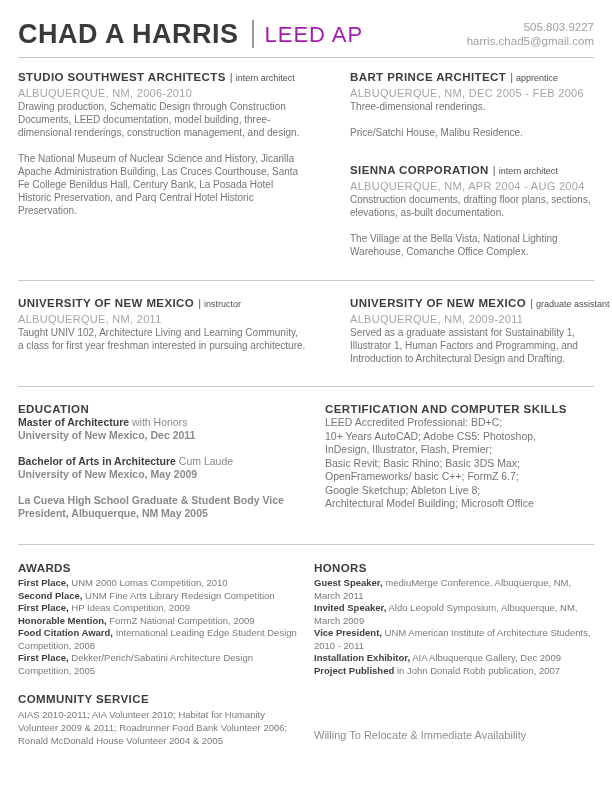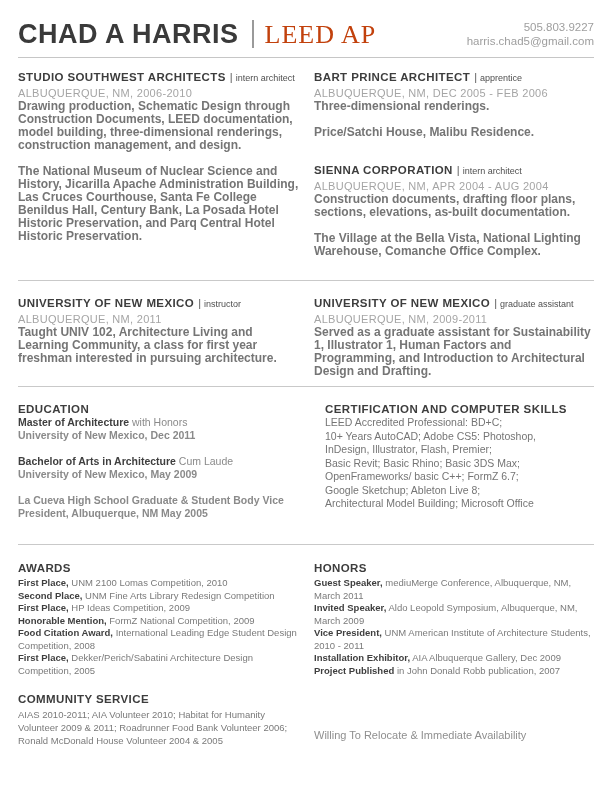--- a/index.html
+++ b/index.html
@@ -19,46 +19,46 @@
   }
   .name {
     font-size:27px; font-weight:bold; color:#3a3a3a;
     letter-spacing:.5px; line-height:28px; white-space:nowrap;text-align:center;
   }
   .vbar {
     width:2px; height:28px; background:#9a9a9a;
     margin:0 11px 0 13px; align-self:flex-end;
   }
   .credential {
-    font-size:26px; font-weight:normal; color:#c2410c;
-    letter-spacing:1px; line-height:26px; white-space:nowrap;font-family:Liberation Serif, serif;
+    font-size:22px; font-weight:normal; color:#a21caf;
+    letter-spacing:1px; line-height:26px; white-space:nowrap;
   }
   .contact {
     margin-left:auto; text-align:right;
     font-size:11.5px; line-height:14px; color:#9e9e9e;
   }
   
   .band { display:flex; }
   .band-b { border-bottom:1px solid #c9c9c9; }
-  .band1 { height:223px; padding-top:9px; }
-  .band2 { height:106px; padding-top:12px; }
+  .band1 { height:223px; padding-top:9px;gap:36px; }
+  .band2 { height:106px; padding-top:12px;gap:36px; }
   .band3 { height:158px; padding-top:15px;gap:11px; }
   .band4 { height:246px; padding-top:16px; }
   .col-l { width:288px; margin-right:8px; flex:none; }
   .col-r { flex:1; min-width:0; }
   
   .xp-head { white-space:nowrap; }
   .company {
     font-size:11.5px; font-weight:bold; color:#3d3d3d; letter-spacing:.4px;
   }
   .pipe { font-size:11px; color:#5a5a5a; margin:0 3px 0 4px; }
   .role { font-size:9px; color:#4f4f4f; }
   .loc { font-size:11px; color:#a5a5a5; line-height:14px; margin-top:1px; letter-spacing:.3px; }
   .body {
-    font-size:12px; color:#757575; line-height:13px; margin-top:0;font-weight:bold;
+    font-size:10px; color:#757575; line-height:13px; margin-top:0;
   }
   .body + .body { margin-top:13px; }
   .xp + .xp { margin-top:21px; }
   
   .sec-title {
     font-size:11.5px; font-weight:bold; color:#3d3d3d; letter-spacing:.4px;
     line-height:14px;
   }
   .edu-block { margin-top:0; }
   .edu-degree { font-size:10.5px; line-height:13px; }
@@ -172,21 +172,21 @@
       <div class="skill-line">OpenFrameworks/ basic C++; FormZ 6.7;</div>
       <div class="skill-line">Google Sketchup; Ableton Live 8;</div>
       <div class="skill-line">Architectural Model Building; Microsoft Office</div>
     </div>
   </div>
 
   <div class="band band4">
     <div class="col-l">
       <div class="sec-title">AWARDS</div>
       <div class="small-list">
-        <div class="sm-item"><span class="lead">First Place,</span><span> UNM 2100 Lomas Competition, 2010</span></div>
+        <div class="sm-item"><span class="lead">First Place,</span><span> UNM 2000 Lomas Competition, 2010</span></div>
         <div class="sm-item"><span class="lead">Second Place,</span><span> UNM Fine Arts Library Redesign Competition</span></div>
         <div class="sm-item"><span class="lead">First Place,</span><span> HP Ideas Competition, 2009</span></div>
         <div class="sm-item"><span class="lead">Honorable Mention,</span><span> FormZ National Competition, 2009</span></div>
         <div class="sm-item"><span class="lead">Food Citation Award,</span><span> International Leading Edge Student Design Competition, 2008</span></div>
         <div class="sm-item"><span class="lead">First Place,</span><span> Dekker/Perich/Sabatini Architecture Design Competition, 2005</span></div>
       </div>
       <div class="community">
         <div class="sec-title">COMMUNITY SERVICE</div>
         <div class="sm-item">AIAS 2010-2011; AIA Volunteer 2010; Habitat for Humanity Volunteer 2009 &amp; 2011; Roadrunner Food Bank Volunteer 2006; Ronald McDonald House Volunteer 2004 &amp; 2005</div>
       </div>

